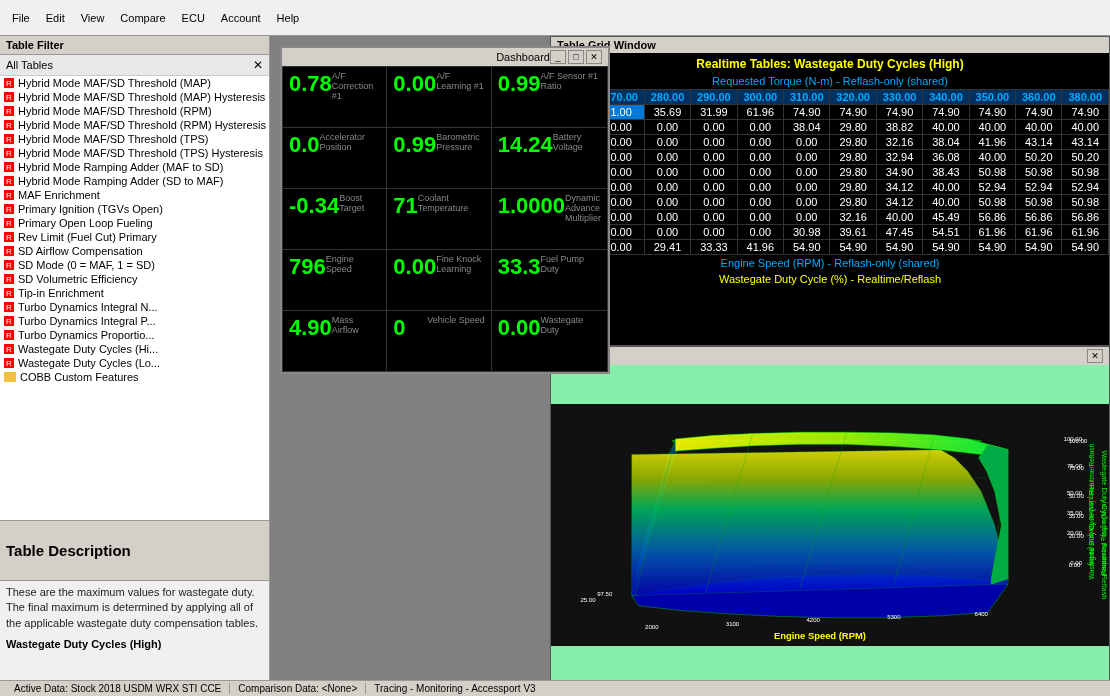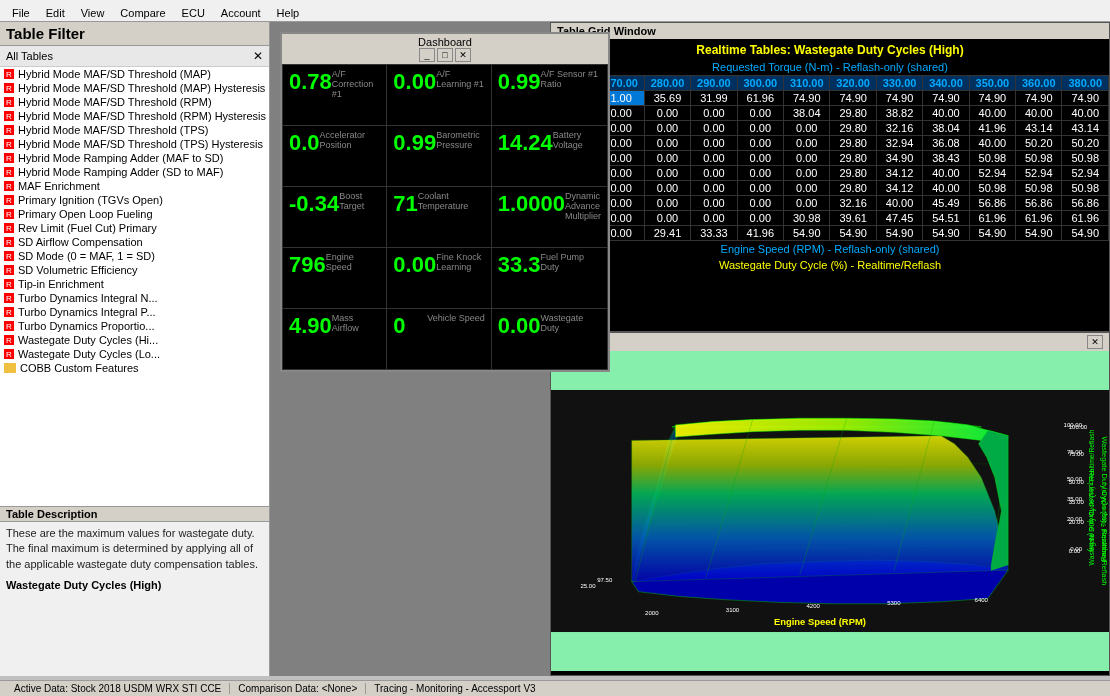--- a/index.html
+++ b/index.html
@@ -11,22 +11,22 @@
       font-size: 11px;
       overflow: hidden;
       position: relative;
     }
 
     
     #menu-bar {
       background: #f0f0f0;
       border-bottom: 1px solid #999;
       display: flex;
-      align-items: flex-end;
-      height: 22px;
+      align-items: center;
+      height: 36px;
       padding: 0 4px;
     }
     .menu-item {
       padding: 2px 8px;
       cursor: pointer;
       font-size: 11px;
     }
 
     
     #main-layout {
@@ -42,21 +42,21 @@
       display: flex;
       flex-direction: column;
       overflow: hidden;
     }
 
     #table-filter-header {
       background: #d4d0c8;
       border-bottom: 1px solid #999;
       padding: 3px 6px;
       font-weight: bold;
-      font-size: 15px;
+      font-size: 11px;
     }
 
     #all-tables-bar {
       display: flex;
       align-items: center;
       justify-content: space-between;
       padding: 3px 6px;
       background: #e8e8e8;
       border-bottom: 1px solid #ccc;
       font-size: 11px;
@@ -104,23 +104,23 @@
     #table-description {
       height: 170px;
       border-top: 1px solid #999;
       background: #f0f0f0;
       overflow: hidden;
     }
 
     #table-desc-header {
       background: #d4d0c8;
       border-bottom: 1px solid #999;
-      padding: 1px 6px;
+      padding: 21px 6px;
       font-weight: bold;
-      font-size: 11px;
+      font-size: 15px;
     }
 
     #table-desc-title {
       padding: 3px 6px;
       font-weight: bold;
       font-size: 11px;
     }
 
     #table-desc-content {
       padding: 4px 6px;
@@ -148,21 +148,20 @@
       z-index: 10;
     }
 
     #dashboard-title-bar {
       background: #d4d0c8;
       display: flex;
       align-items: center;
       justify-content: flex-end;
       padding: 2px 6px;
       font-size: 11px;
-      flex-direction: column;
     }
 
     #dashboard-grid {
       display: grid;
       grid-template-columns: 1fr 1fr 1fr;
       gap: 1px;
       background: #333;
       padding: 1px;
     }
 

